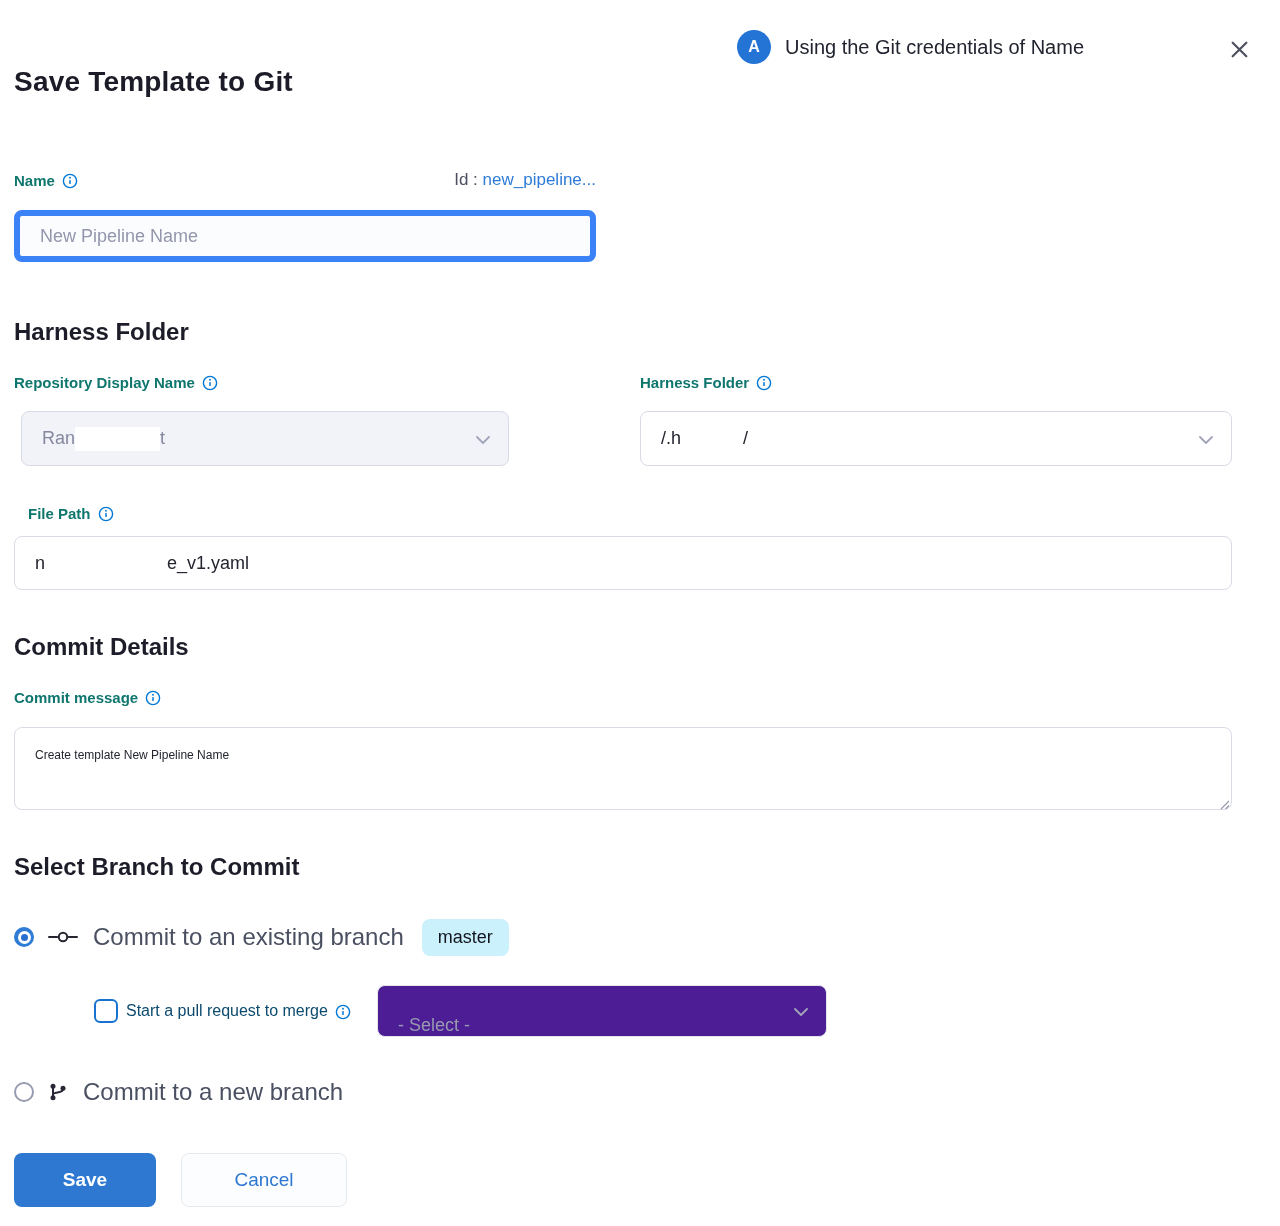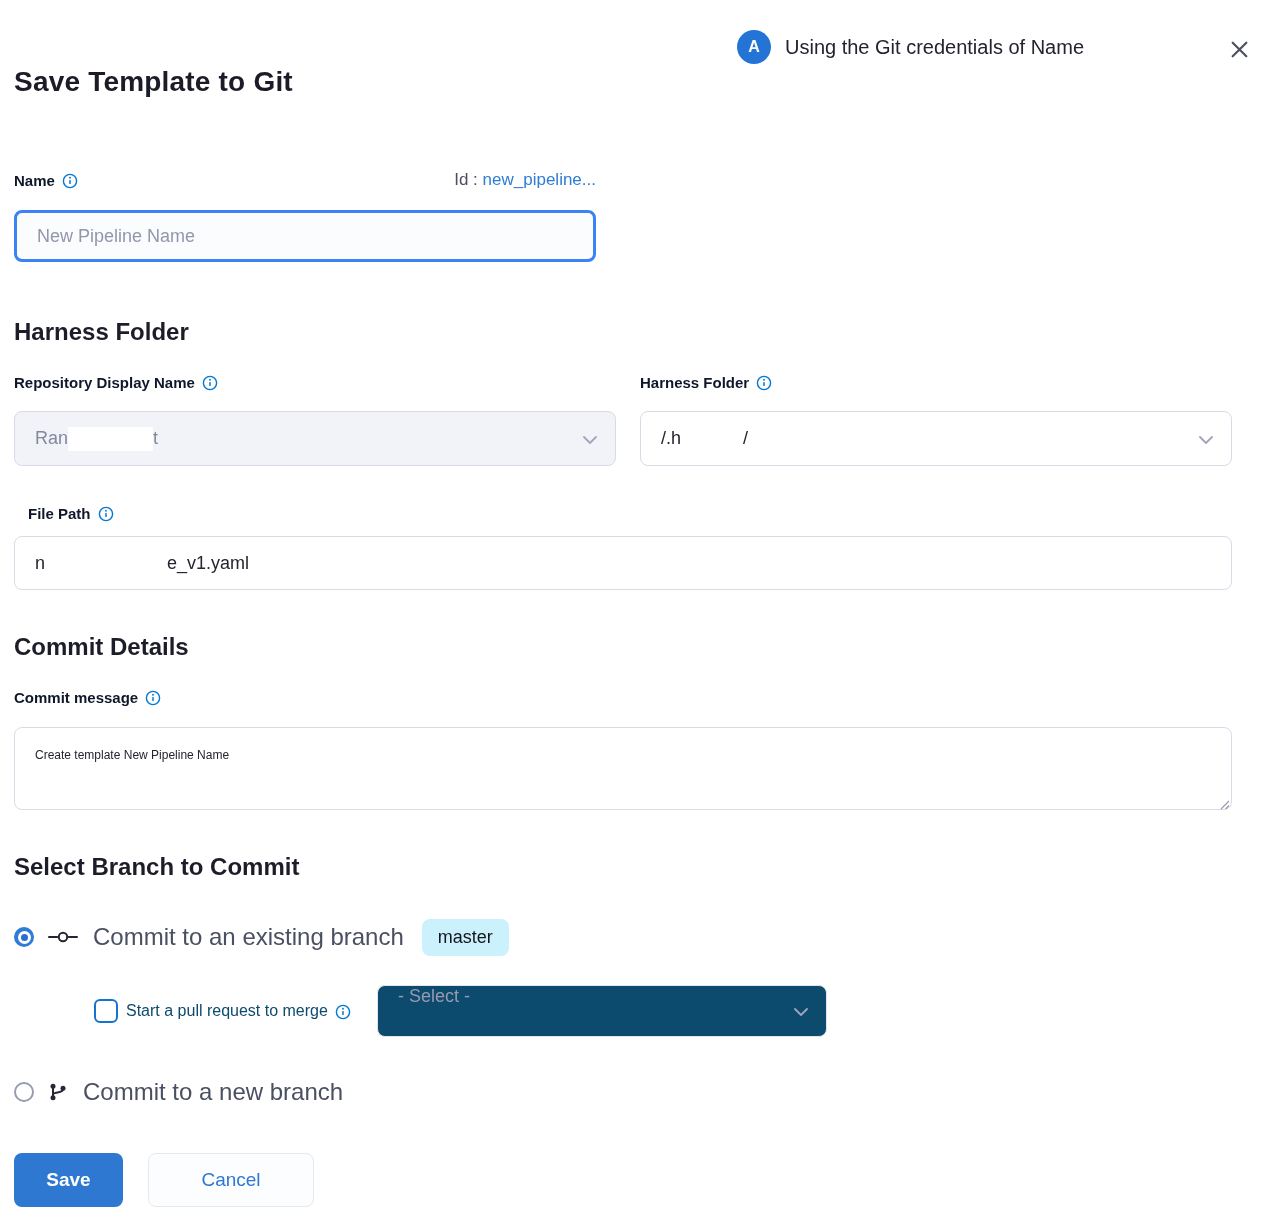--- a/index.html
+++ b/index.html
@@ -12,30 +12,30 @@
   .avatar { width:34px; height:34px; border-radius:50%; background:#2374d5; color:#fff;
             display:flex; align-items:center; justify-content:center; font-size:16px; font-weight:700; }
   .cred-note { font-size:20px; color:#22242f; }
   .close-btn { position:absolute; top:37px; left:1227px; width:24px; height:24px; cursor:pointer;
                display:flex; align-items:center; justify-content:center; background:none; border:none; }
 
   .page-title { position:absolute; top:66px; left:14px; font-size:28px; font-weight:700; color:#1b1c27; letter-spacing:.2px; }
 
   
   .field-label-row { display:flex; align-items:center; gap:7px; }
-  .field-label { font-size:15px; font-weight:700; color:#0f172a; }
+  .field-label { font-size:15px; font-weight:700; color:#0f766e; }
   .info-icon { display:inline-flex; margin-top:1px; }
 
   .name-row { position:absolute; top:170px; left:14px; width:582px; display:flex;
               justify-content:space-between; align-items:center; }
   .id-wrap { font-size:17px; color:#4c4f60;margin-left:28px; }
   .id-link { color:#2f7cd6; cursor:pointer; }
 
   
-  .text-input { position:absolute; border:3px solid #3b82f6; border-radius:8px; background:#fbfcfd;
+  .text-input { position:absolute; border:6px solid #3b82f6; border-radius:8px; background:#fbfcfd;
                 font-family:"Liberation Sans", sans-serif; font-size:18px; color:#b91c1c; padding:0 20px; outline:none; }
   .text-input::placeholder { color:#9396ac; }
   #name-input { top:210px; left:14px; width:582px; height:52px; }
 
   .section-heading { position:absolute; left:14px; font-size:24px; font-weight:600; color:#1c1d29; }
 
   .select-box { position:absolute; height:55px; border:1px solid #d8dae6; border-radius:8px;
                 display:flex; align-items:center; padding:0 48px 0 20px; font-size:18px; cursor:pointer; }
   .select-box .chevron { position:absolute; right:18px; top:50%; transform:translateY(-50%); }
   .select-disabled { background:#f2f3f9; color:#85879e; }
@@ -62,30 +62,30 @@
   .radio.unchecked { background:#fff; border:2px solid #989cb1; }
   .row-icon { margin-left:14px; display:inline-flex; flex:0 0 auto; }
   .branch-label { margin-left:15px; font-size:24px; color:#4a5061; }
   .branch-tag { margin-left:18px; background:#cbf1fc; border-radius:8px; padding:8px 16px;
                 font-size:18px; color:#14171f; cursor:pointer; }
 
   .checkbox { width:24px; height:24px; border:2px solid #1673cf; border-radius:6px; background:#fff;
               flex:0 0 auto; cursor:pointer; }
   .pr-label { margin-left:8px; font-size:16px; color:#0c4a6e; }
   .pr-row .info-icon { margin-left:7px; }
-  .pr-select { position:relative; margin-left:26px; width:450px; height:52px; background:#0c4a6e;
-               border:1px solid #e3e4ee; border-radius:8px; display:flex; align-items:flex-start;
+  .pr-select { position:relative; margin-left:26px; width:450px; height:52px; background:#4c1d95;
+               border:1px solid #e3e4ee; border-radius:8px; display:flex; align-items:flex-end;
                padding:0 48px 0 20px; font-size:18px; color:#979ab1; cursor:pointer; }
   .pr-select .chevron { position:absolute; right:18px; top:50%; transform:translateY(-50%); }
 
   
   .actions { position:absolute; top:1153px; left:14px; display:flex; gap:25px; }
   .btn { height:54px; border-radius:8px; font-family:"Liberation Sans", sans-serif; font-size:19px;
          display:flex; align-items:center; justify-content:center; cursor:pointer; border:none; }
-  .btn-save { width:109px; background:#2e78d1; color:#fff; font-weight:600; }
+  .btn-save { width:142px; background:#2e78d1; color:#fff; font-weight:600; }
   .btn-cancel { width:166px; background:#fcfdff; border:1px solid #e7e9f0; color:#2e78d1;text-align:right; }
 </style>
 </head>
 <body>
 
 <div class="stage">
 
   <div class="header-right">
     <div class="avatar">A</div>
     <div class="cred-note">Using the Git credentials of Name</div>
@@ -132,21 +132,21 @@
     <span class="field-label">Harness Folder</span>
     <span class="info-icon">
       <svg width="16" height="16" viewBox="0 0 16 16">
           <circle cx="8" cy="8" r="6.6" fill="none" stroke="#0278d5" stroke-width="1.4"></circle>
           <rect x="7.25" y="6.9" width="1.5" height="4.2" rx="0.7" fill="#0278d5"></rect>
           <circle cx="8" cy="4.7" r="0.95" fill="#0278d5"></circle>
         </svg>
     </span>
   </div>
 
-  <div class="select-box select-disabled" style="top:411px; left:14px; width:602px;text-align:center;">
+  <div class="select-box select-disabled" style="top:411px; left:21px; width:488px;text-align:center;">
     <span>Ran</span>
       <span class="redact" style="width:85px;"></span>
       <span>t</span>
     <span class="chevron">
       <svg width="14" height="9" viewBox="0 0 14 9">
           <path d="M1 1.5 7 7.5 13 1.5" fill="none" stroke="#a2a4ba" stroke-width="1.8" stroke-linecap="round" stroke-linejoin="round"></path>
         </svg>
     </span>
   </div>
 

